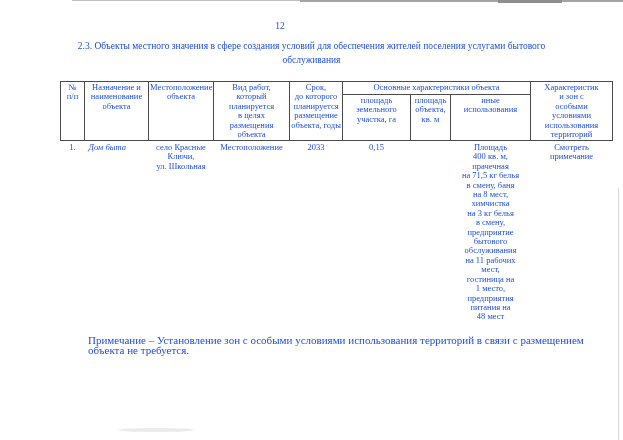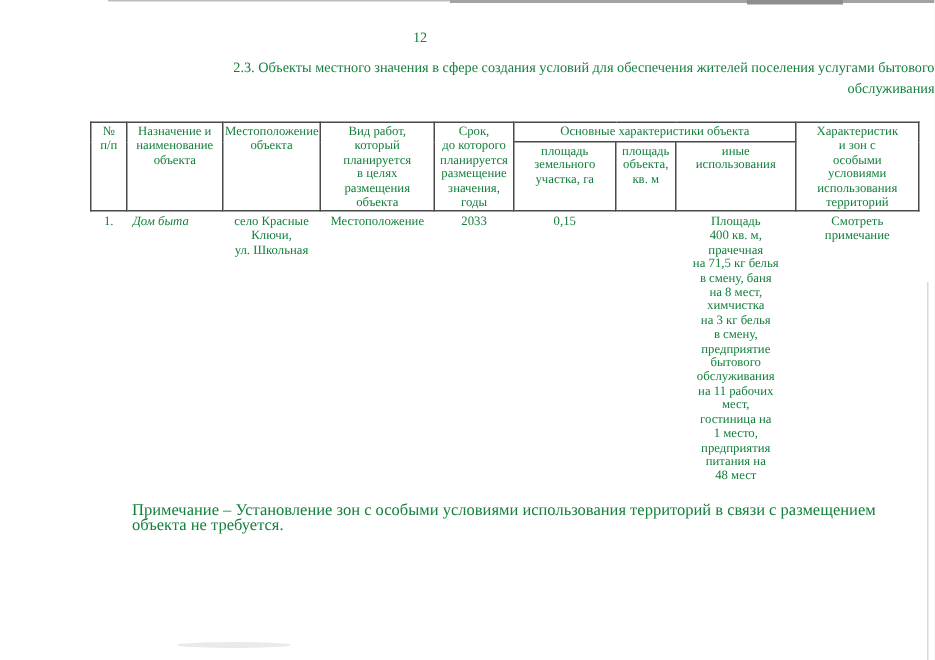--- a/index.html
+++ b/index.html
@@ -4,36 +4,36 @@
 <style>
   html, body { margin: 0; padding: 0; }
   body { background: #e9e9e9; }
   .page {
     position: relative;
     width: 623px;
     height: 440px;
     background: #ffffff;
     overflow: hidden;
     font-family: "Liberation Serif", "DejaVu Serif", serif;
-    color: #15803d;
+    color: #1d4ed8;
   }
   .page-number {
     position: absolute;
     top: 21px;
     left: 0;
     width: 560px;
     text-align: center;
     font-size: 9.5px;
   }
   .heading {
     position: absolute;
     top: 39px;
     left: 0;
     width: 623px;
-    text-align: right;
+    text-align: center;
     font-size: 9.5px;
     line-height: 14px;
     white-space: pre-line;
   }
   table.objects {
     position: absolute;
     left: 60px;
     top: 81px;
     width: 552px;
     border-collapse: collapse;
@@ -119,21 +119,21 @@
         <th rowspan="2">Вид работ,
 который
 планируется
 в целях
 размещения
 объекта</th>
         <th rowspan="2">Срок,
 до которого
 планируется
 размещение
-значения, годы</th>
+объекта, годы</th>
         <th colspan="3">Основные характеристики объекта</th>
         <th rowspan="2">Характеристик
 и зон с
 особыми
 условиями
 использования
 территорий</th>
       </tr>
       <tr class="hdr-sub">
         <th>площадь

